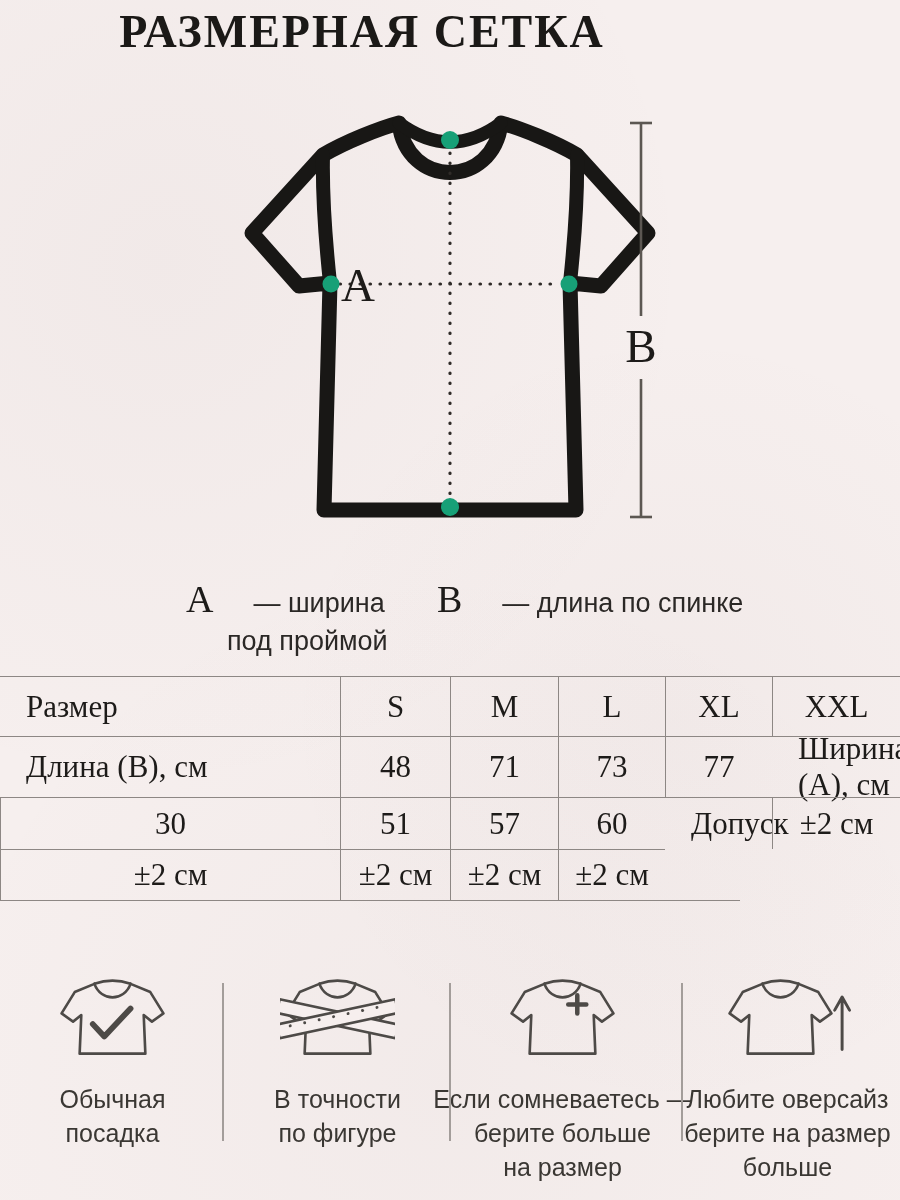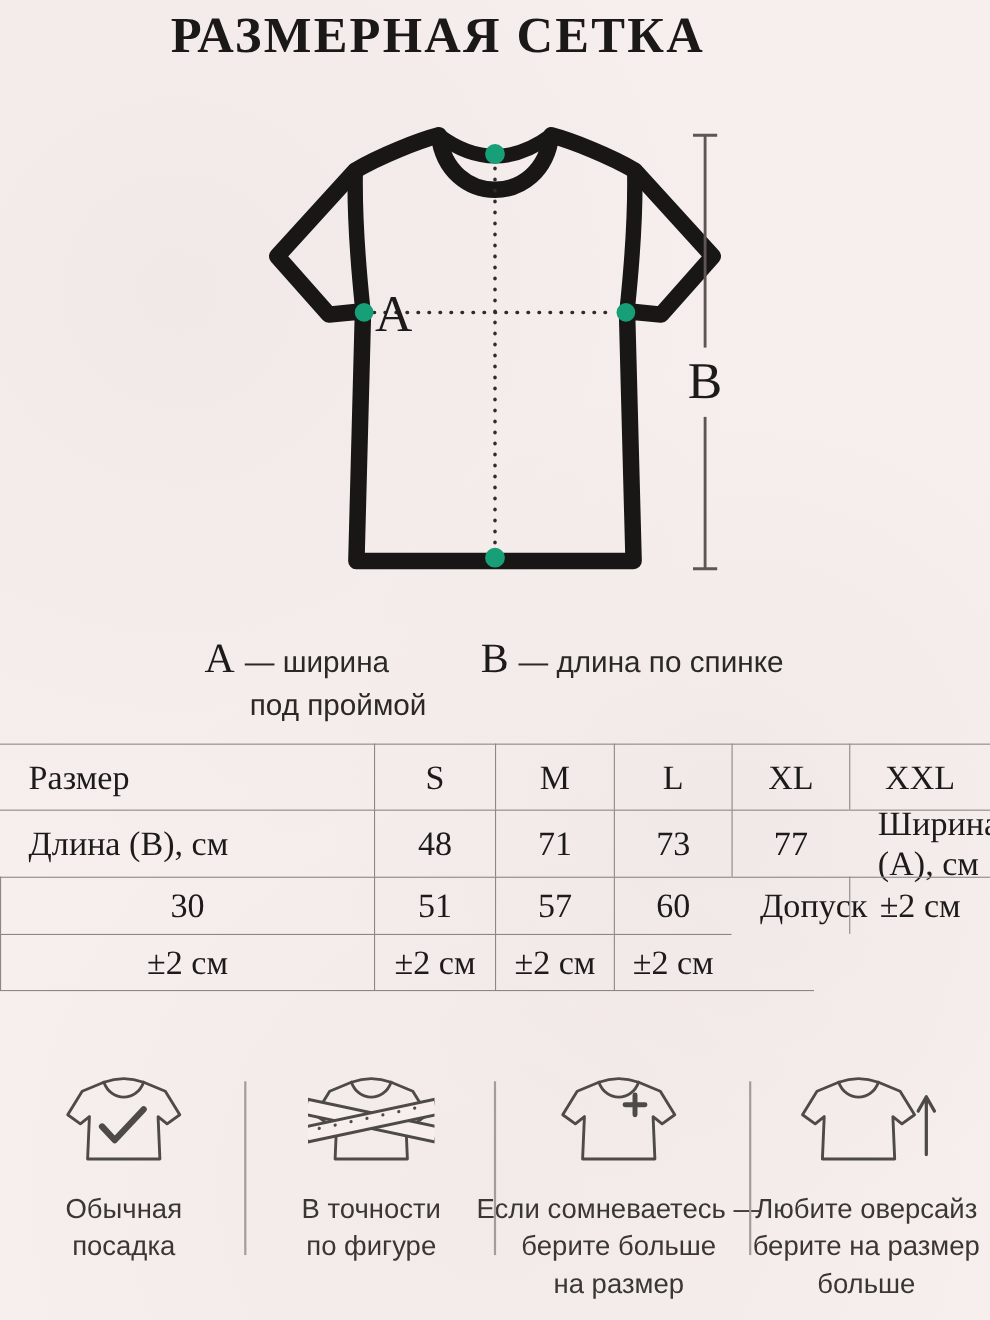--- a/index.html
+++ b/index.html
@@ -8,30 +8,30 @@
     background-color:#f6efee;
     background-image:
       radial-gradient(circle at 18% 22%, rgba(120,90,90,0.04), transparent 45%),
       radial-gradient(circle at 75% 60%, rgba(120,90,90,0.035), transparent 40%),
       radial-gradient(circle at 50% 90%, rgba(120,90,90,0.03), transparent 45%);
     font-family:"Liberation Sans", sans-serif;
   }
   .page-title{
     position:absolute;top:4px;left:0;width:724px;text-align:center;
     font-family:"Liberation Serif", serif;font-weight:700;font-size:46px;
-    letter-spacing:2px;color:#1b1917;line-height:56px;padding-left:36px;
+    letter-spacing:2px;color:#1b1917;line-height:56px;
   }
   .diagram-svg{position:absolute;left:230px;top:95px;}
 
   
   .legend-a{position:absolute;left:186px;top:577px;color:#2b2826;}
   .legend-b{position:absolute;left:437px;top:577px;color:#2b2826;}
   .legend-row{display:flex;align-items:baseline;font-size:27px;}
   .legend-letter{font-family:"Liberation Serif", serif;font-size:38px;color:#1d1b19;margin-right:9px;}
-  .legend-rest{font-size:27px;}
+  .legend-rest{font-size:27px;margin-left:31px;}
   .legend-line2{margin-left:41px;margin-top:5px;font-size:27px;}
 
   
   .size-table{
     position:absolute;left:0;top:676px;width:740px;
     display:grid;
     grid-template-columns:340px 110px 108px 107px 107px 128px;
     grid-template-rows:60px 61px 52px 51px;
     border-bottom:1.5px solid #8d8784;
   }

